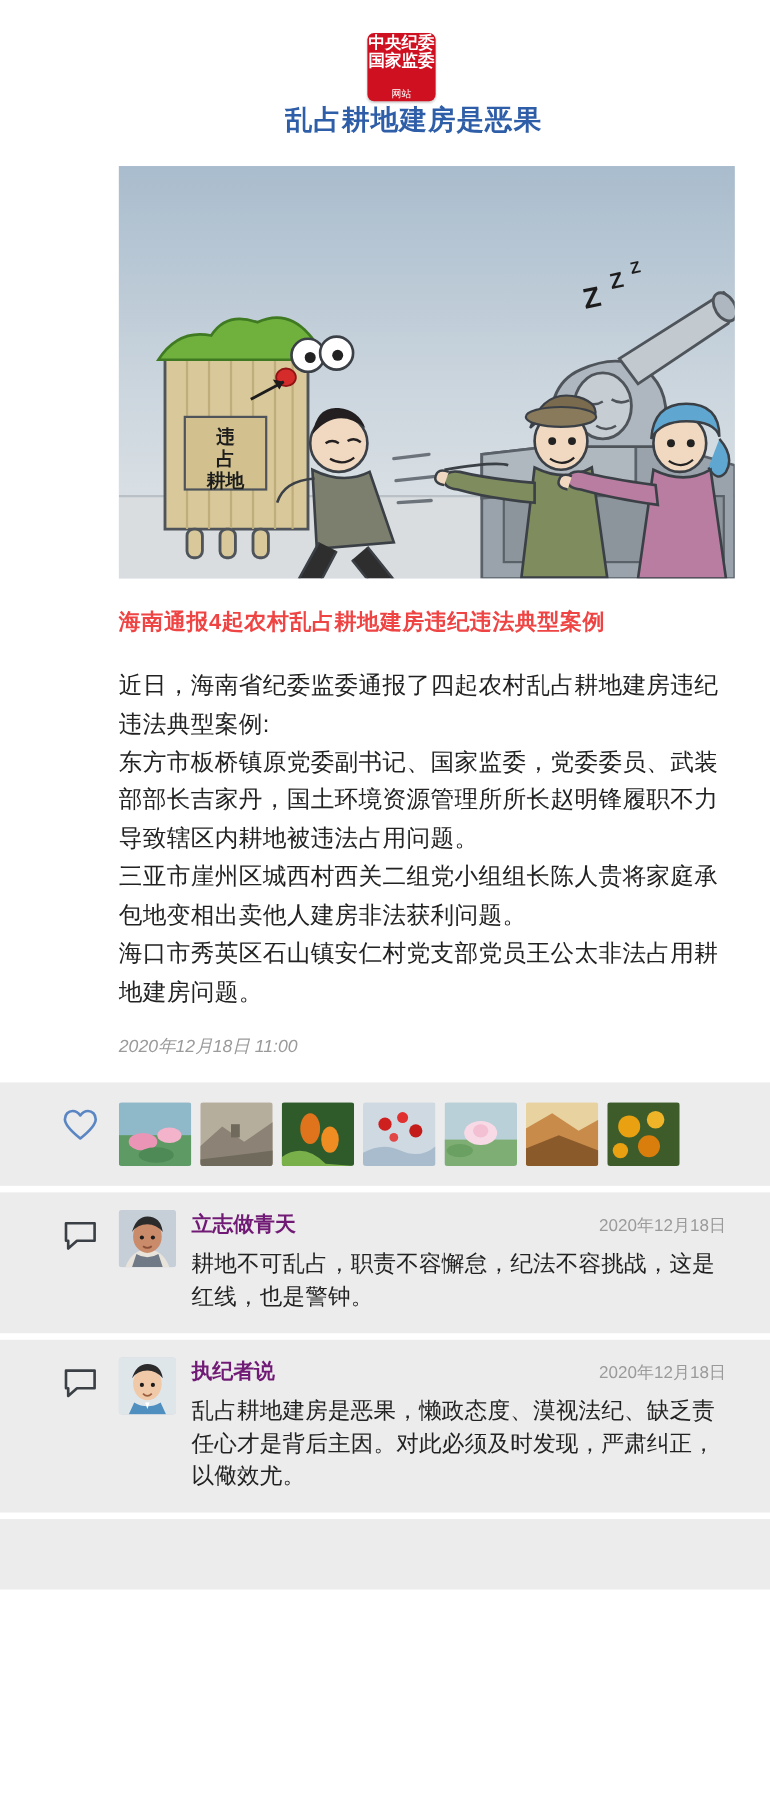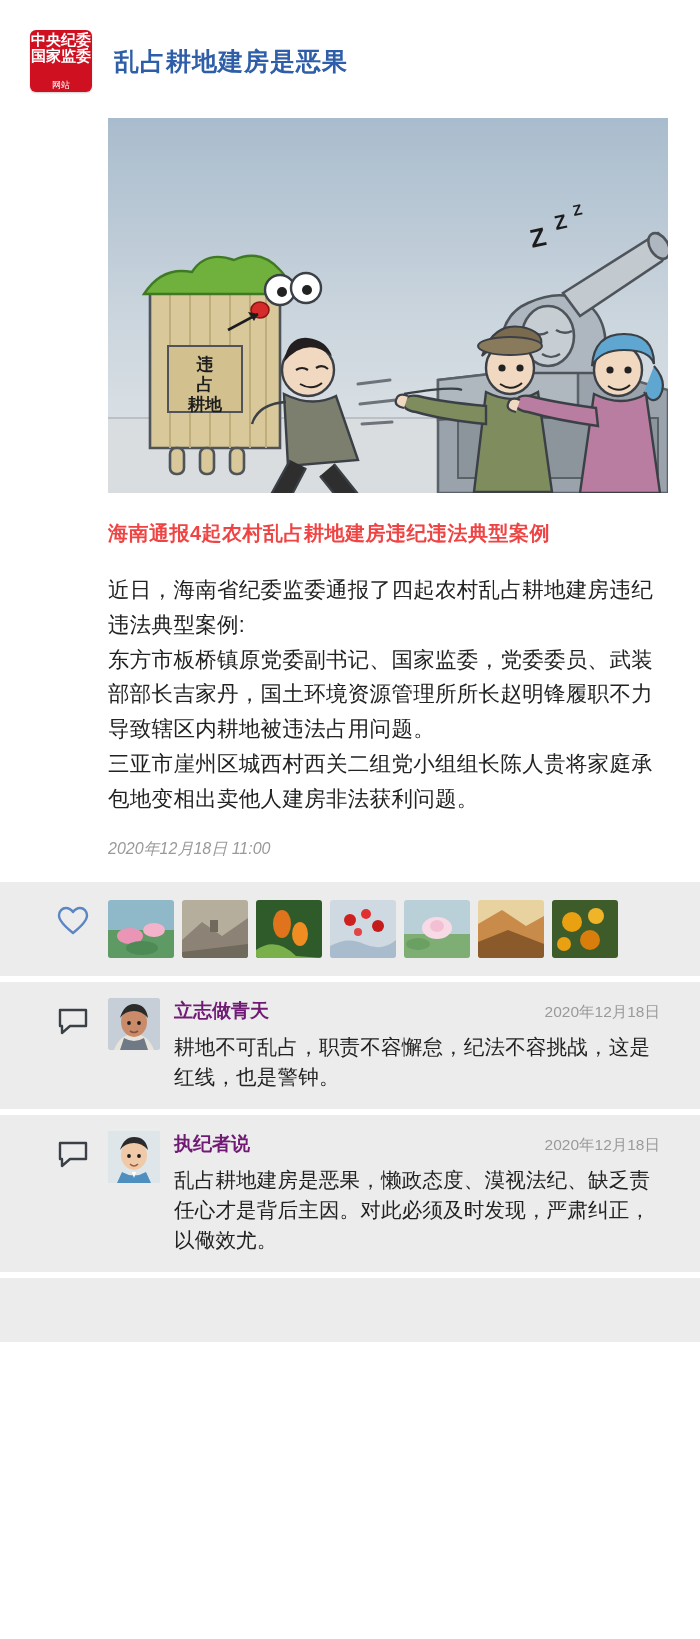--- a/index.html
+++ b/index.html
@@ -17,20 +17,21 @@
     width: 700px;
     background: #fff;
     position: relative;
   }
 
   
   .site-header {
     display: flex;
     align-items: center;
     padding: 30px 0 20px 30px;
+    flex-direction: column;
   }
   .logo-box {
     width: 62px; height: 62px;
     background: #cf1021;
     border-radius: 6px;
     display: flex;
     flex-direction: column;
     align-items: center;
     justify-content: center;
     color: #fff;
@@ -304,20 +305,21 @@
       </g>
     </svg>
   </div>
 
   <div class="article">
     <h1 class="headline">海南通报4起农村乱占耕地建房违纪违法典型案例</h1>
     <div class="body-text">
       <p>近日，海南省纪委监委通报了四起农村乱占耕地建房违纪违法典型案例:</p>
       <p>东方市板桥镇原党委副书记、国家监委，党委委员、武装部部长吉家丹，国土环境资源管理所所长赵明锋履职不力导致辖区内耕地被违法占用问题。</p>
       <p>三亚市崖州区城西村西关二组党小组组长陈人贵将家庭承包地变相出卖他人建房非法获利问题。</p>
+      <p>海口市秀英区石山镇安仁村党支部党员王公太非法占用耕地建房问题。</p>
     </div>
     <div class="timestamp">2020年12月18日 11:00</div>
   </div>
 
   <div class="block like-row">
     <div class="block-icon">
       <svg viewBox="0 0 34 34" aria-hidden="true">
         <path d="M17 29 C7 21 3 16 3 11.5 C3 7 6.2 4 10 4 C12.6 4 15.2 5.5 17 8 C18.8 5.5 21.4 4 24 4 C27.8 4 31 7 31 11.5 C31 16 27 21 17 29 Z" fill="none" stroke="#5b86c4" stroke-width="2.4" stroke-linejoin="round"></path>
       </svg>
     </div>

